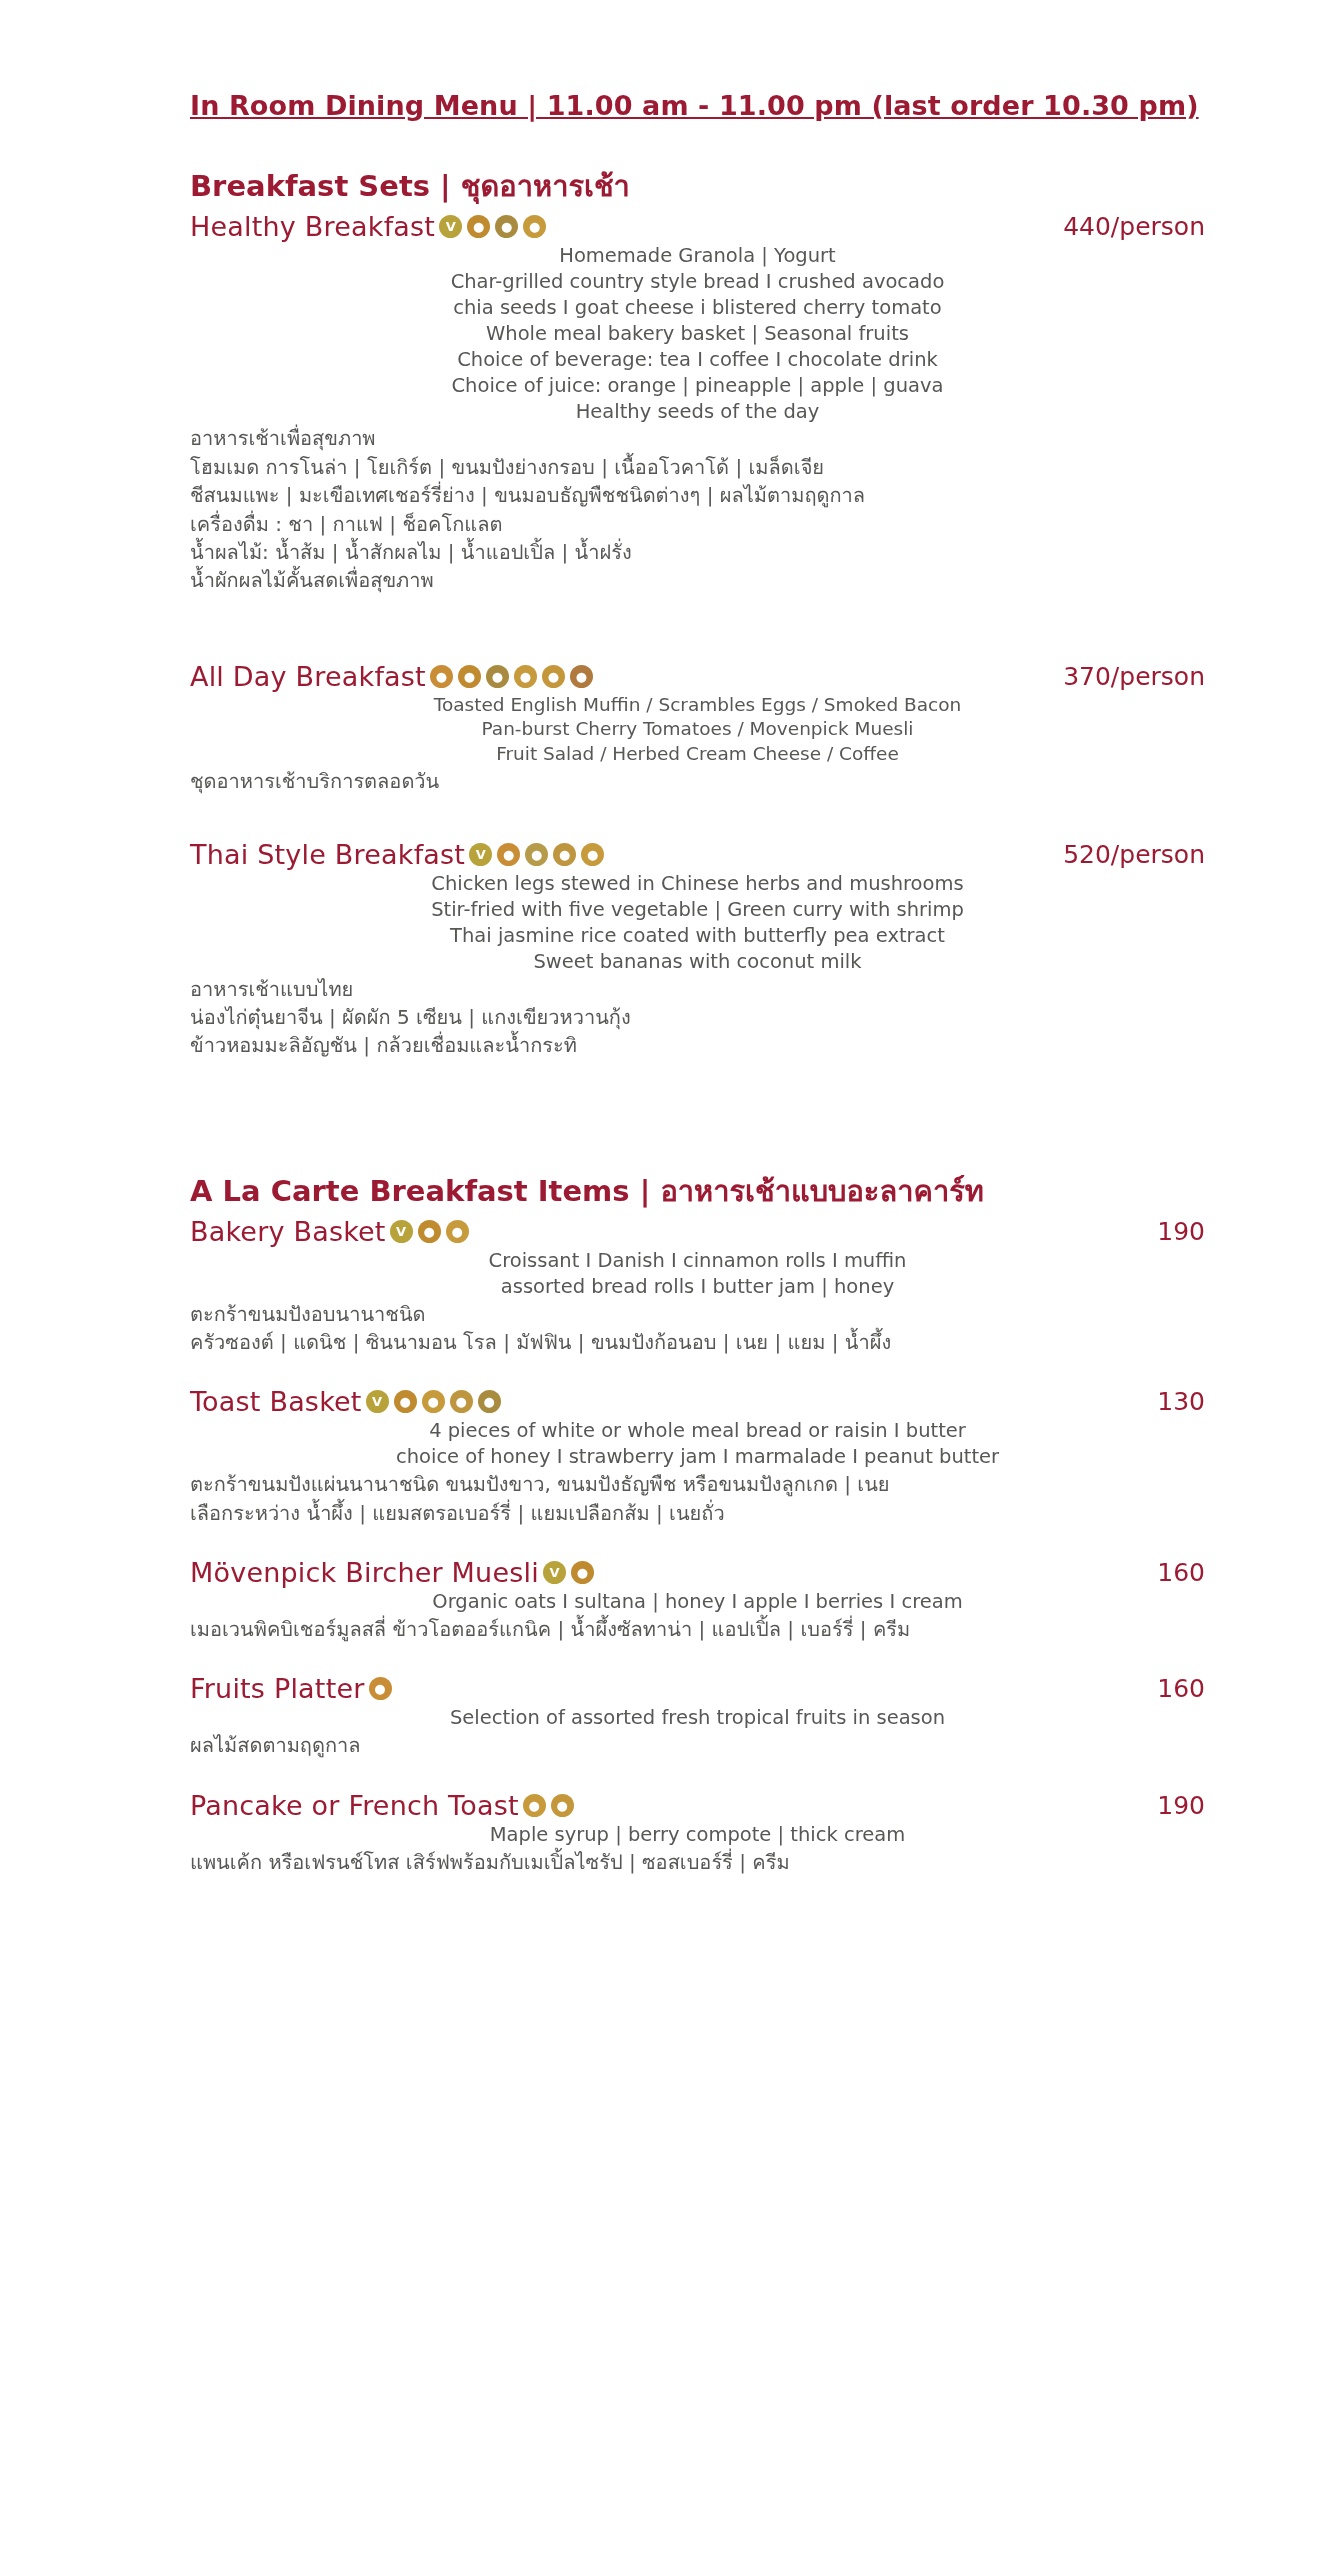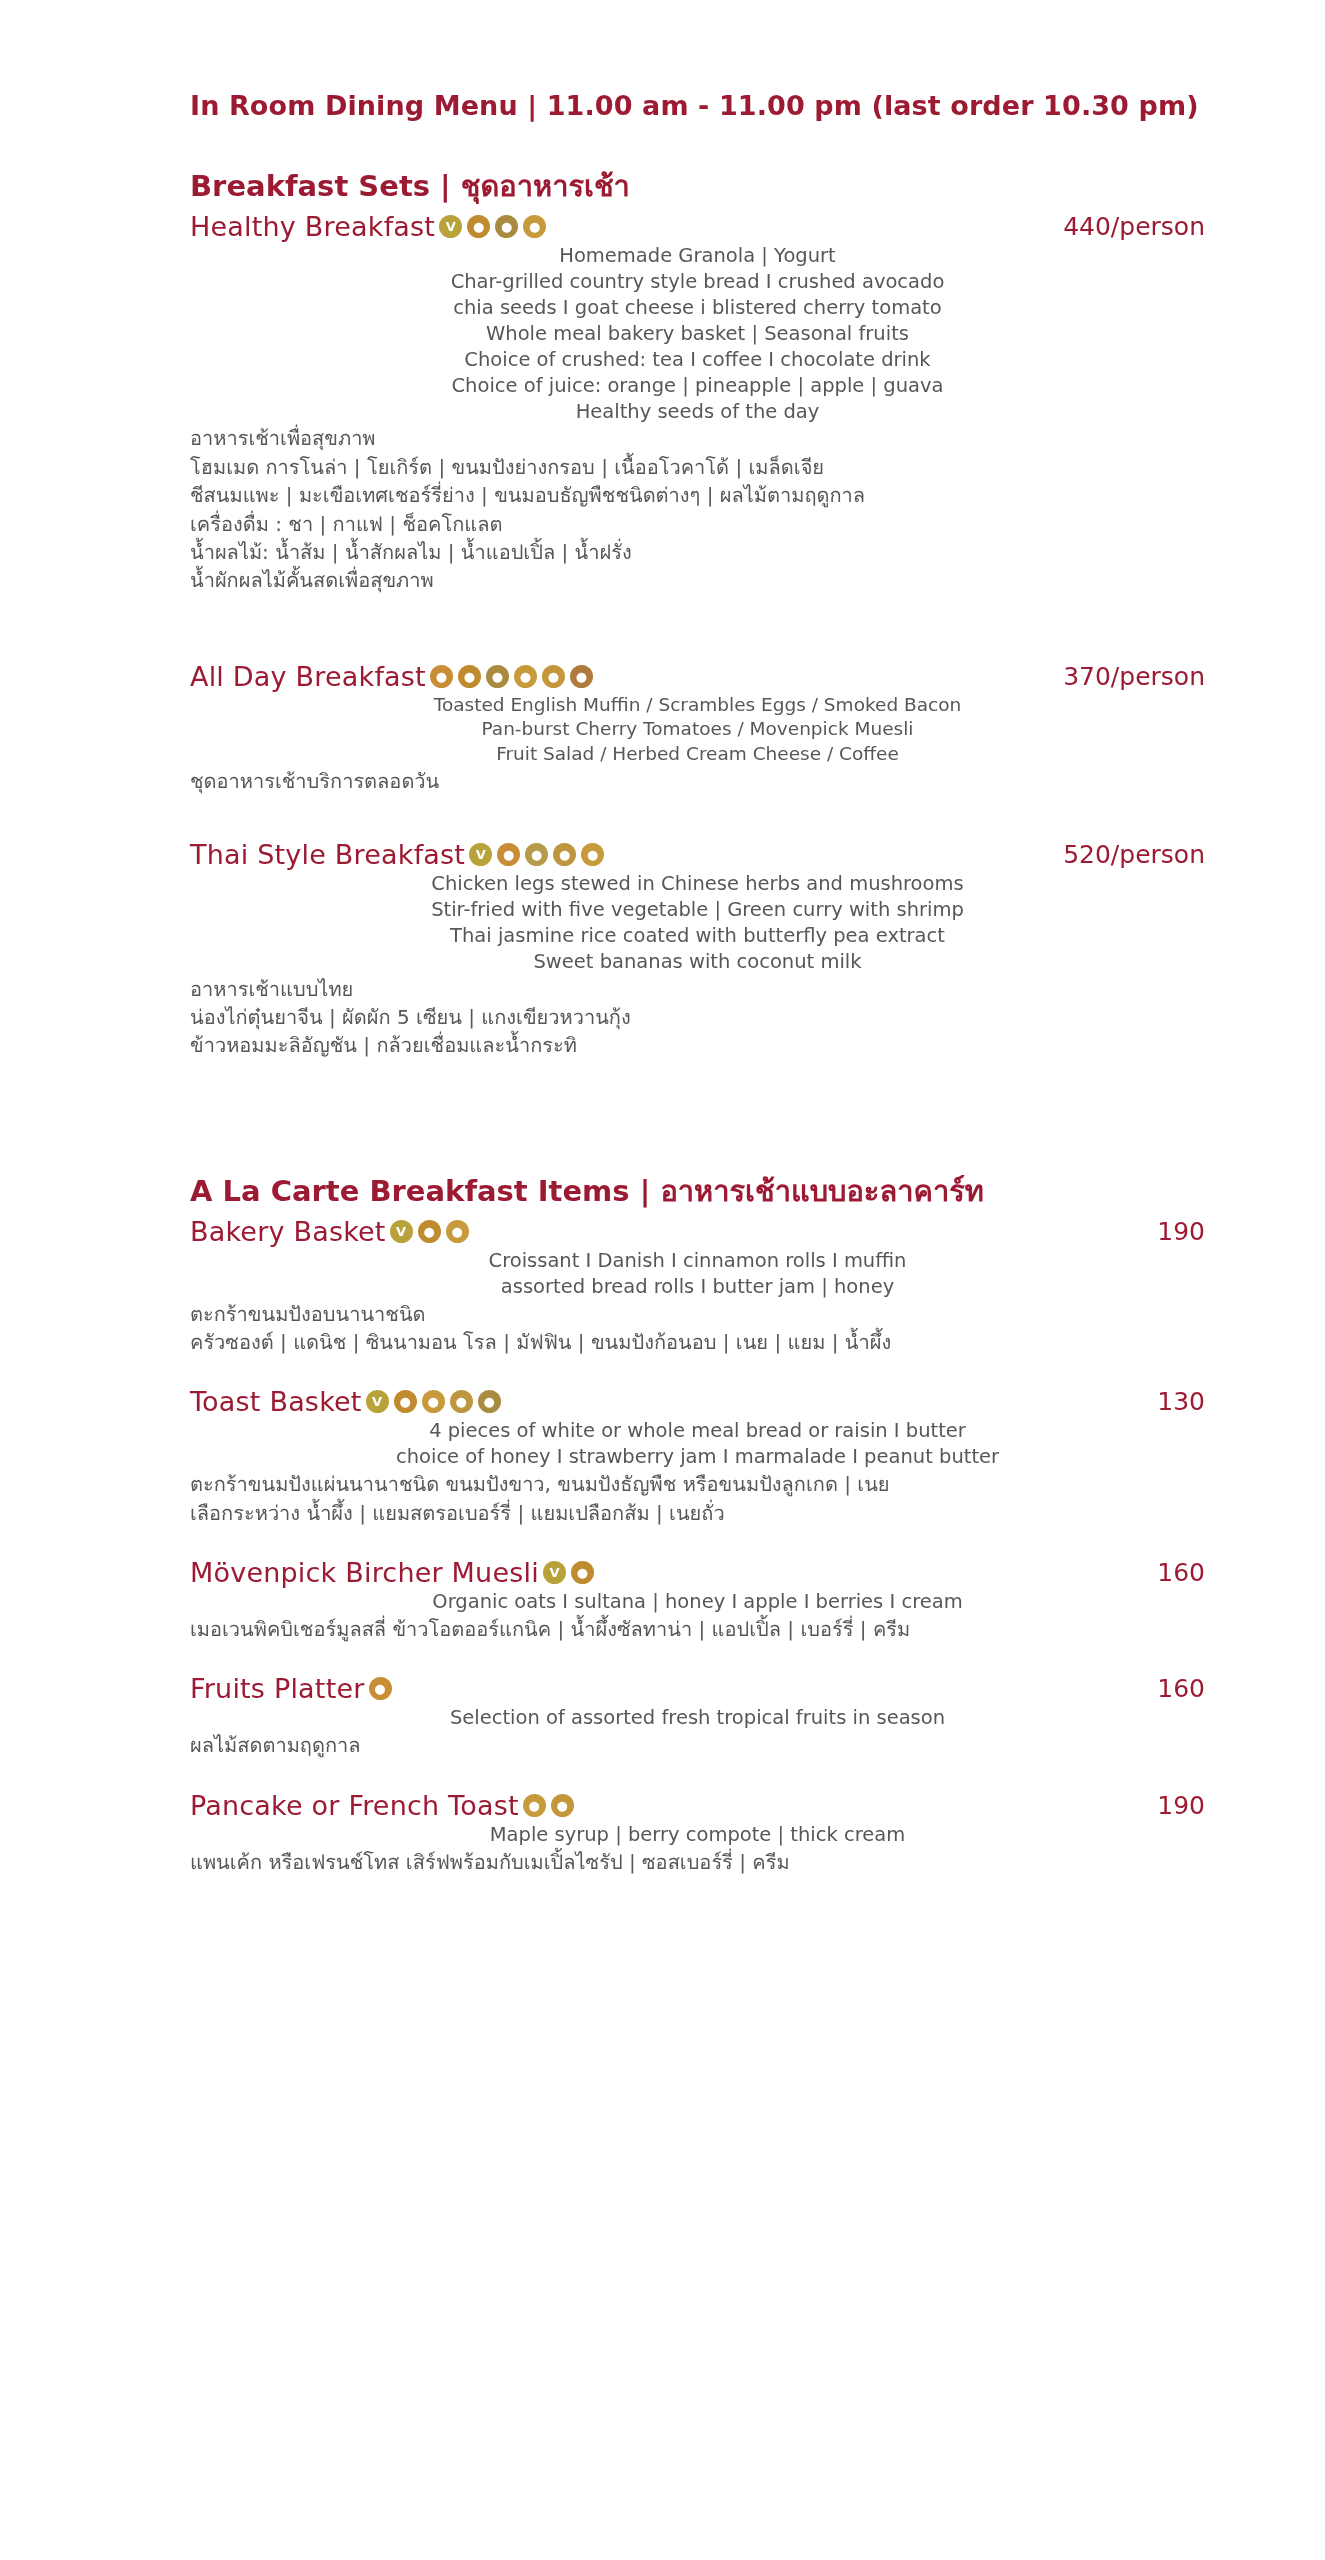--- a/index.html
+++ b/index.html
@@ -20,20 +20,21 @@
     box-sizing: border-box;
     padding: 90px 120px 0 190px;
   }
   .doc-title {
     color: #9c1b33;
     font-weight: bold;
     font-size: 27px;
     letter-spacing: 0.1px;
     margin: 0 0 42px 0;
     white-space: nowrap;
+    text-decoration: underline;
   }
   .section-head {
     color: #9c1b33;
     font-weight: bold;
     font-size: 29px;
     margin: 16px 0 2px 0;
   }
   .section-head .th {
     font-weight: bold;
   }
@@ -130,21 +131,21 @@
             <span class="icon icon-d">●</span>
           </span>
         </div>
         <span class="item-price">440/person</span>
       </div>
       <div class="desc">
         <span class="en-line">Homemade Granola | Yogurt</span>
         <span class="en-line">Char-grilled country style bread I crushed avocado</span>
         <span class="en-line">chia seeds I goat cheese i blistered cherry tomato</span>
         <span class="en-line">Whole meal bakery basket | Seasonal fruits</span>
-        <span class="en-line">Choice of crushed: tea I coffee I chocolate drink</span>
+        <span class="en-line">Choice of beverage: tea I coffee I chocolate drink</span>
         <span class="en-line">Choice of juice: orange | pineapple | apple | guava</span>
         <span class="en-line">Healthy seeds of the day</span>
         <span class="th-line">อาหารเช้าเพื่อสุขภาพ</span>
         <span class="th-line">โฮมเมด การโนล่า | โยเกิร์ต | ขนมปังย่างกรอบ | เนื้ออโวคาโด้ | เมล็ดเจีย</span>
         <span class="th-line">ชีสนมแพะ | มะเขือเทศเชอร์รี่ย่าง | ขนมอบธัญพืชชนิดต่างๆ | ผลไม้ตามฤดูกาล</span>
         <span class="th-line">เครื่องดื่ม : ชา | กาแฟ | ช็อคโกแลต</span>
         <span class="th-line">น้ำผลไม้: น้ำส้ม | น้ำสักผลไม | น้ำแอปเปิ้ล | น้ำฝรั่ง</span>
         <span class="th-line">น้ำผักผลไม้คั้นสดเพื่อสุขภาพ</span>
       </div>
     </div>

